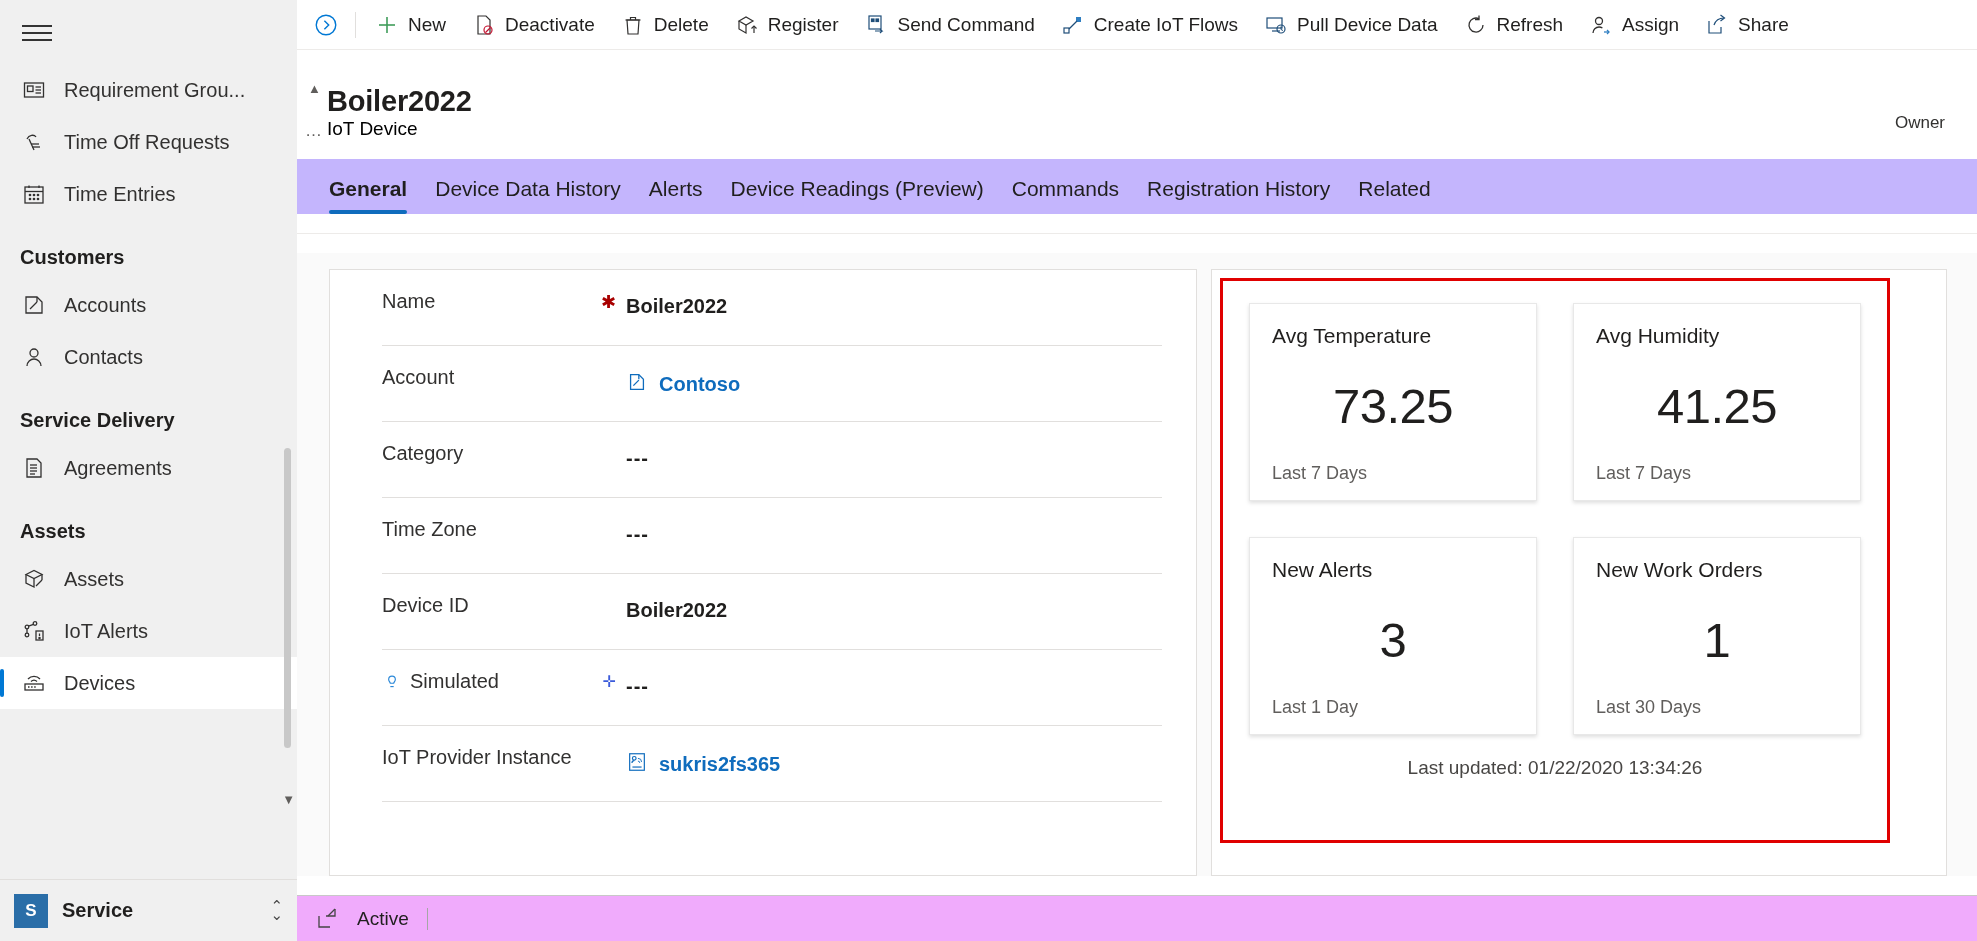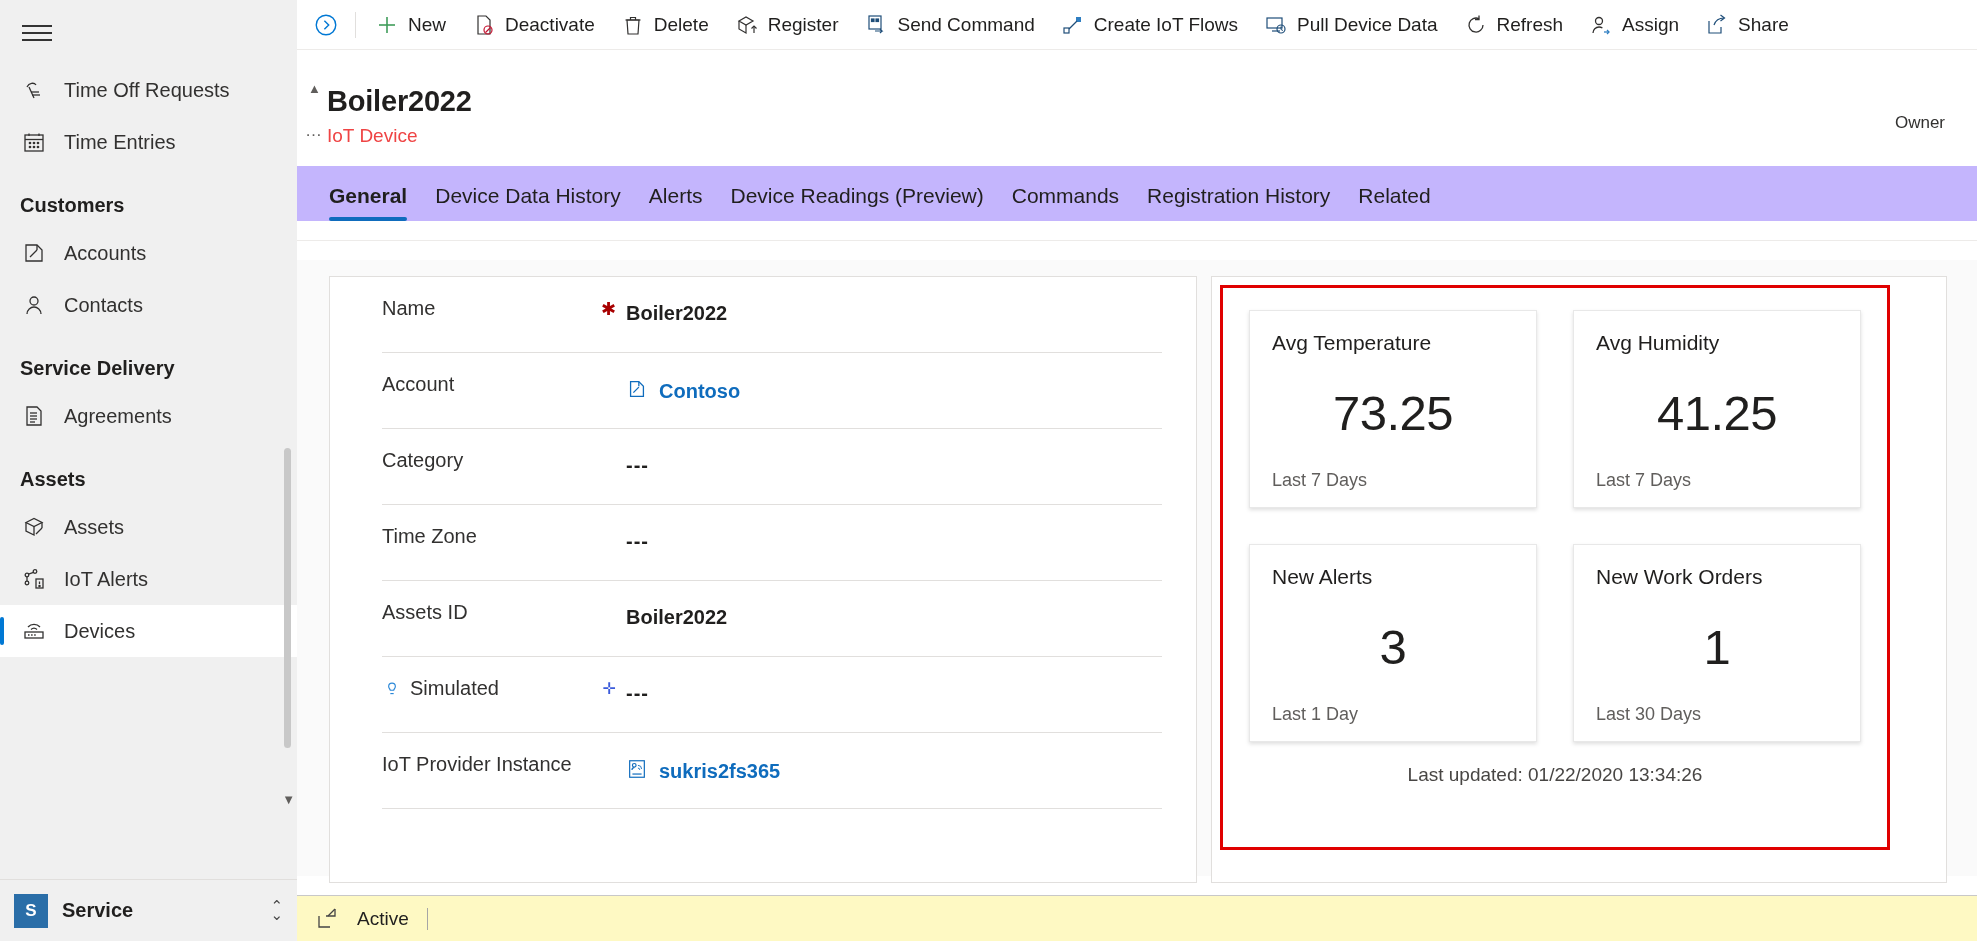--- a/index.html
+++ b/index.html
@@ -96,21 +96,21 @@
   .cmd-btn {
     display: flex; align-items: center; gap: 9px;
     height: 50px; padding: 0 13px; cursor: pointer;
     font-size: 19px; color: #201f1e; white-space: nowrap;
   }
   .cmd-ico { width: 24px; height: 24px; display: flex; align-items: center; justify-content: center; flex: 0 0 24px; }
 
   .formhead { position: relative; padding: 16px 0 0 0; background: #fff; flex: 0 0 auto; }
   .fh-left { padding-left: 30px; }
   .fh-title { font-size: 29px; font-weight: bold; color: #201f1e; line-height: 1.15; letter-spacing: -.2px; }
-  .fh-sub { font-size: 19px; color: #ef4444; margin-top: 7px; }
+  .fh-sub { font-size: 19px; color: #000000; }
   .fh-owner {
     position: absolute; right: 32px; top: 44px;
     font-size: 17px; color: #323130;
   }
   .fh-collapse {
     position: absolute; left: 11px; top: 12px;
     font-size: 13px; color: #605e5c;
   }
   .fh-dots { position: absolute; left: 8px; top: 52px; font-size: 17px; color: #605e5c; letter-spacing: 1px; }
 
@@ -180,41 +180,53 @@
     flex: 1; display: flex; align-items: center; justify-content: center;
     font-size: 49px; color: #201f1e; letter-spacing: -.5px;
   }
   .kpi-foot { font-size: 18px; color: #605e5c; }
   .kpi-updated {
     text-align: center; font-size: 19px; color: #484644;
     padding: 22px 0 14px 0;
   }
 
   .statusbar {
-    height: 46px; background: #fef9c3; border-top: 1px solid #c8c8c8;
+    height: 46px; background: #f0abfc; border-top: 1px solid #c8c8c8;
     display: flex; align-items: center; gap: 0; flex: 0 0 46px;
   }
   .sb-ico { width: 60px; display: flex; align-items: center; justify-content: center; color: #444; }
   .sb-text { font-size: 19px; color: #201f1e; padding-right: 18px; }
   .sb-sep { width: 1px; height: 22px; background: #a6a6a6; }
 </style>
 </head>
 <body>
 
 <div class="app">
 
   <aside class="sidebar">
     <div class="hamburger">
       <span></span>
       <span></span>
       <span></span>
     </div>
 
     <div class="nav-scroll">
 
+      <div class="nav-item">
+        <span class="nav-ico">
+          <svg width="24" height="24" viewBox="0 0 24 24" fill="none" stroke="#323130" stroke-width="1.3">
+            <rect x="2.5" y="5" width="19" height="14"></rect>
+              <rect x="5.5" y="8" width="5.5" height="5.5"></rect>
+            <line x1="13.5" y1="9" x2="19" y2="9"></line>
+              <line x1="13.5" y1="12" x2="19" y2="12"></line>
+              <line x1="13.5" y1="15" x2="19" y2="15"></line>
+          </svg>
+        </span>
+        <span class="nav-label">Requirement Grou...</span>
+      </div>
       <div class="nav-item">
         <span class="nav-ico">
           <svg width="24" height="24" viewBox="0 0 24 24" fill="none" stroke="#323130" stroke-width="1.3">
             <path d="M5 9c2-4 7-5 9-2"></path>
               <path d="M7 9l5 11"></path>
               <line x1="9" y1="14" x2="17" y2="14"></line>
               <line x1="10" y1="17" x2="18" y2="17"></line>
           </svg>
         </span>
         <span class="nav-label">Time Off Requests</span>
@@ -515,21 +527,21 @@
             <div class="flabel">
               <span>Time Zone</span>
             </div>
             <div class="fval muted">
               <span>---</span>
             </div>
           </div>
 
           <div class="frow">
             <div class="flabel">
-              <span>Assets ID</span>
+              <span>Device ID</span>
             </div>
             <div class="fval">
               <span>Boiler2022</span>
             </div>
           </div>
 
           <div class="frow">
             <div class="flabel">
               <span class="bulb">
                 <svg width="20" height="20" viewBox="0 0 24 24" fill="none" stroke="#2b88d8" stroke-width="1.4">

